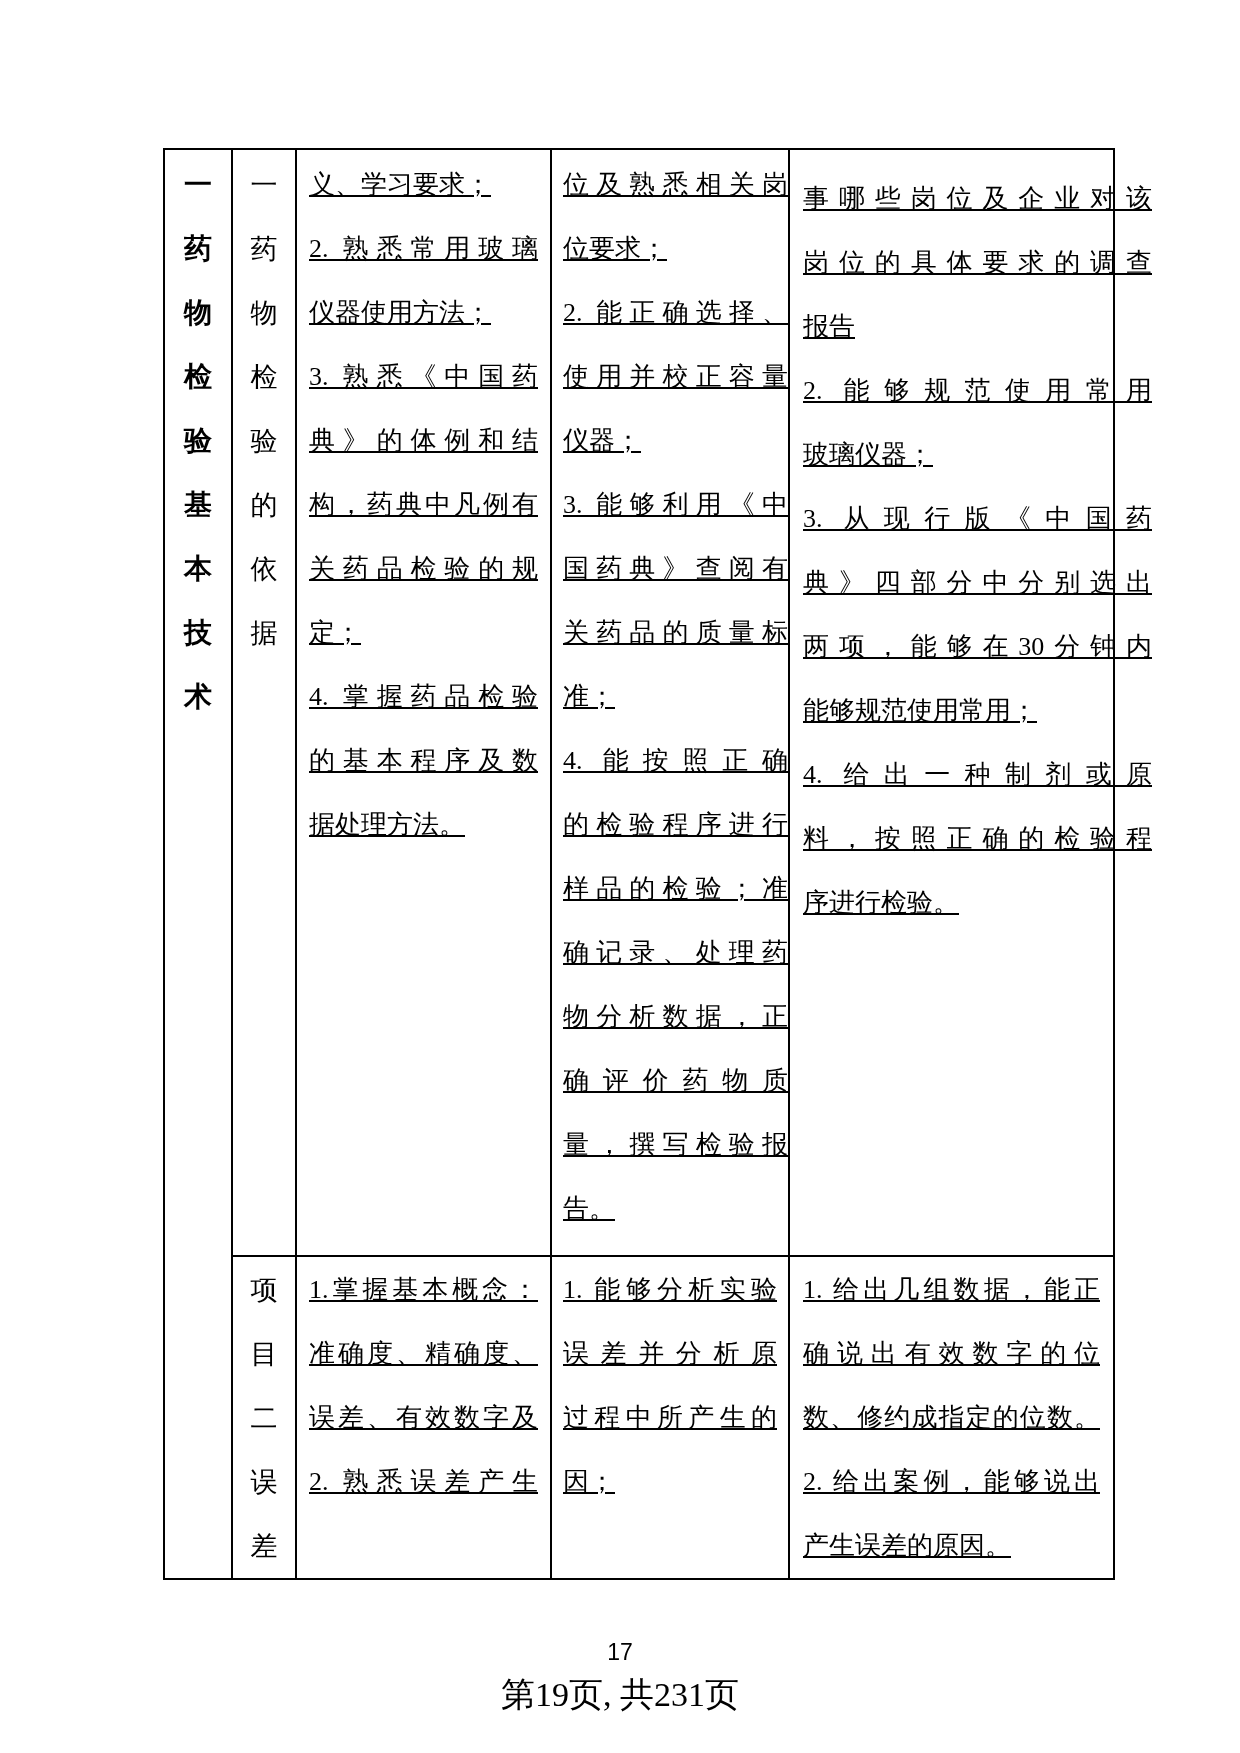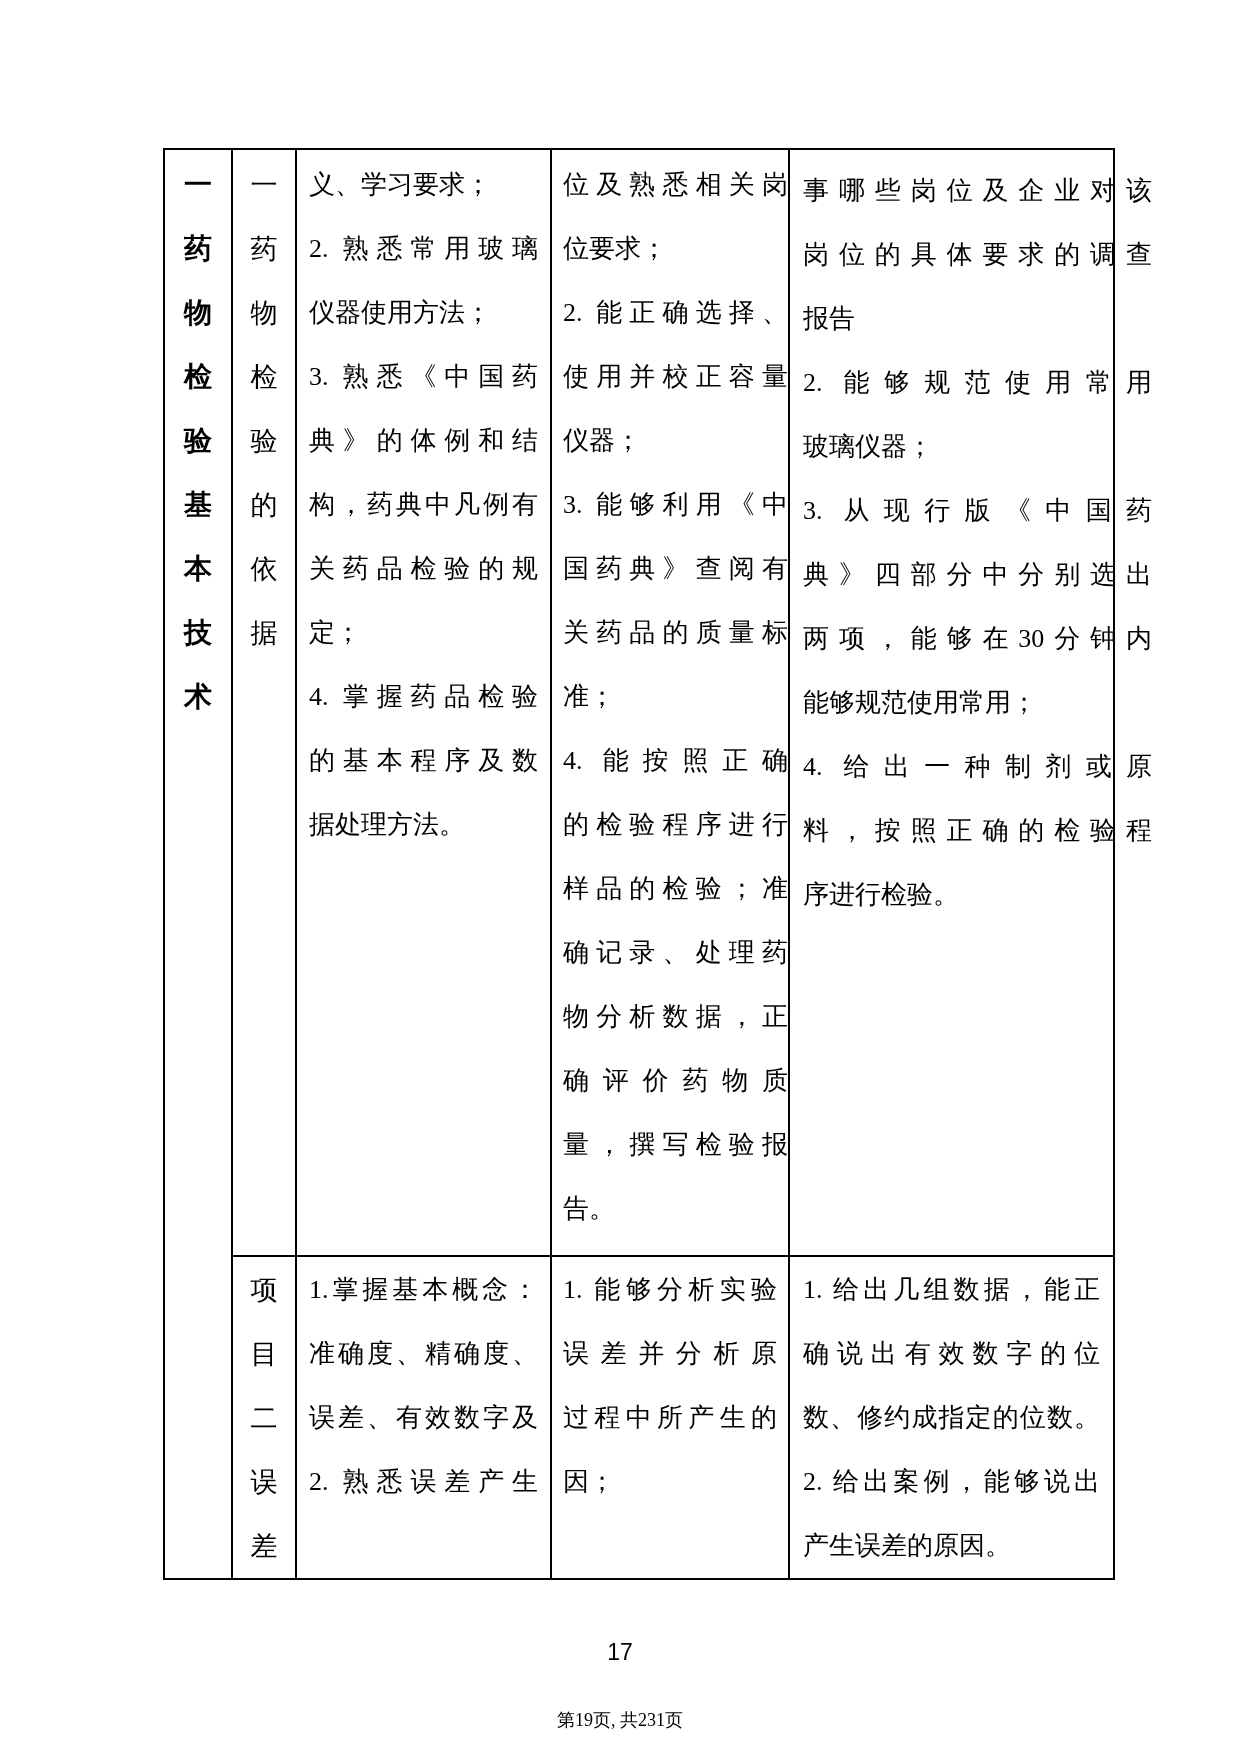--- a/index.html
+++ b/index.html
@@ -19,38 +19,39 @@
     position: absolute; left: 163px; top: 148px;
     width: 952px; height: 1432px;
     border: 2px solid #000;
   }
   .vline { position: absolute; top: 0; width: 2px; height: 1428px; background: #000; }
   .hline { position: absolute; height: 2px; background: #000; }
   .cell { position: absolute; overflow: hidden; }
   .line {
     font-size: 26px; line-height: 64px; height: 64px;
     text-align: justify;
+    text-decoration: underline;
   }
   .line.j { text-align-last: justify; }
   .vchar {
     height: 64px; line-height: 64px;
     text-align: center; font-size: 27px;
   }
   .unit .vchar { font-weight: bold; font-size: 28px; }
   .pagenum {
     position: absolute; left: 0; right: 0; top: 1624px;
     text-align: center;
     font-family: "Liberation Sans", sans-serif;
     font-size: 23px; color: #000; margin-top: 15px;
   }
   .pagelabel {
     position: absolute; left: 0; right: 0; top: 1672px;
     text-align: center;
     font-family: "Liberation Serif", serif;
-    font-size: 18px; color: #000; margin-top: 36px;
+    font-size: 34px; color: #000;
   }
 </style>
 </head>
 <body>
 
 <div class="page">
 
   <div class="tbl">
 
     <div class="vline" style="left:66px"></div>
@@ -107,21 +108,21 @@
         <div class="line">准；</div>
         <div class="line j">4. 能按照正确</div>
         <div class="line j">的检验程序进行</div>
         <div class="line j">样品的检验；准</div>
         <div class="line j">确记录、处理药</div>
         <div class="line j">物分析数据，正</div>
         <div class="line j">确评价药物质</div>
         <div class="line j">量，撰写检验报</div>
         <div class="line">告。</div>
       </div>
-    <div class="cell" style="left:625px; top:0; width:375px; height:1105px; padding:9px 13px 0">
+    <div class="cell" style="left:625px; top:8px; width:375px; height:1105px; padding:9px 13px 0">
         <div class="line j">事哪些岗位及企业对该</div>
         <div class="line j">岗位的具体要求的调查</div>
         <div class="line">报告</div>
         <div class="line j">2. 能够规范使用常用</div>
         <div class="line">玻璃仪器；</div>
         <div class="line j">3. 从现行版《中国药</div>
         <div class="line j">典》四部分中分别选出</div>
         <div class="line j">两项，能够在30分钟内</div>
         <div class="line">能够规范使用常用；</div>
         <div class="line j">4. 给出一种制剂或原</div>

